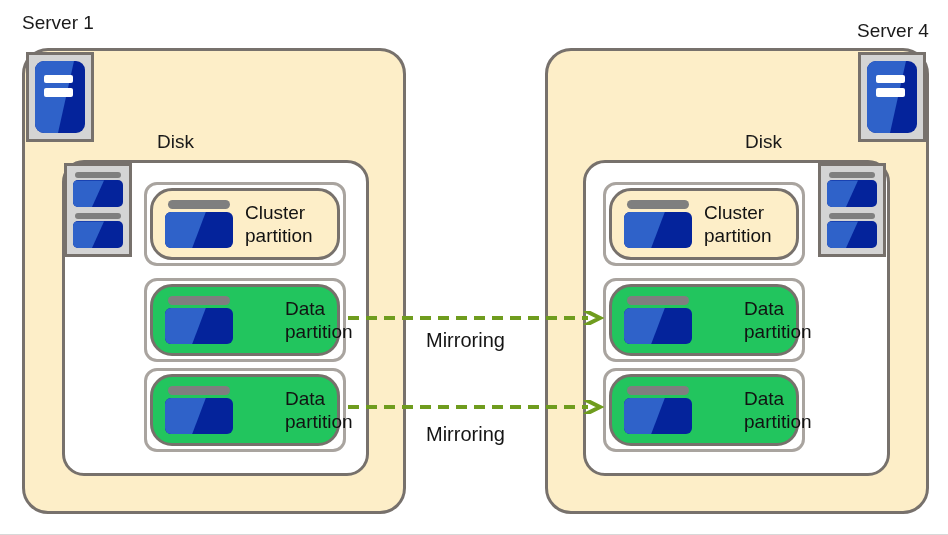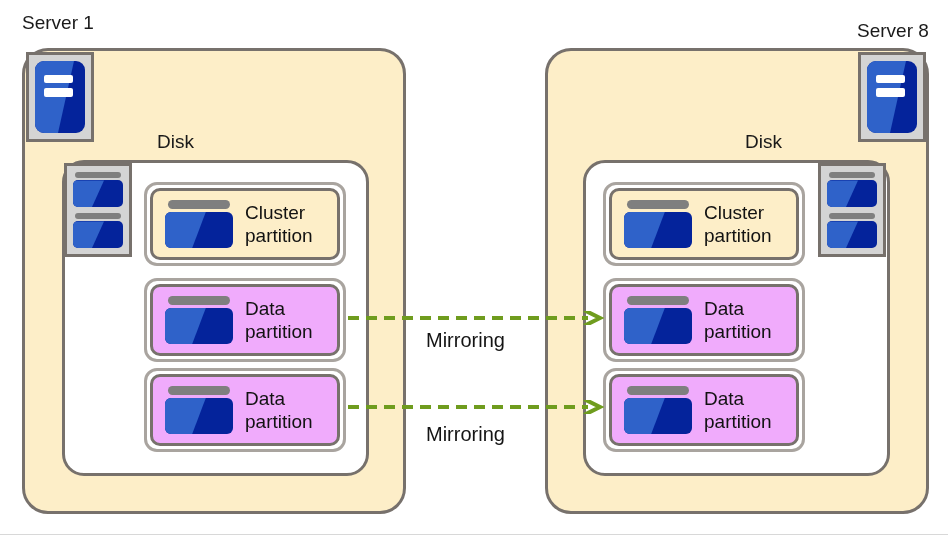--- a/index.html
+++ b/index.html
@@ -54,27 +54,27 @@
     border: 3px solid #a9a49f;
     border-radius: 13px;
     padding: 3px;
     background: #ffffff;
   }
   .partition-inner {
     width: 100%;
     height: 100%;
     box-sizing: border-box;
     border: 3px solid #77716c;
-    border-radius: 10px;
+    border-radius: 22px;
     display: flex;
     align-items: center;
     padding-left: 12px;
   }
   .partition.cluster .partition-inner { background: #fdeec8; }
-  .partition.data .partition-inner    { background: #f0abfc; }
+  .partition.data .partition-inner    { background: #22c55e; gap: 40px; }
 
   .part-label {
     font-size: 19px;
     color: #121212;
     line-height: 23px;
     margin-left: 12px;
     white-space: pre-line;
   }
 
   
@@ -261,21 +261,21 @@
     <div class="partition-inner">
       <div class="drive-glyph">
         <div class="cap"></div>
         <div class="body"></div>
       </div>
       <div class="part-label">Data
 partition</div>
     </div>
   </div>
 
-  <div class="caption" style="left:857px; top:20px;">Server 8</div>
+  <div class="caption" style="left:857px; top:20px;">Server 4</div>
 
   <div class="server-box" style="left:545px; top:48px; width:384px; height:466px;"></div>
 
   <div class="caption" style="left:745px; top:131px;">Disk</div>
 
   <div class="disk-box" style="left:583px; top:160px; width:307px; height:316px;"></div>
 
   <div class="server-icon" style="left:858px; top:52px; width:68px; height:90px;">
     <div class="tower">
       <div class="bar b1"></div>

